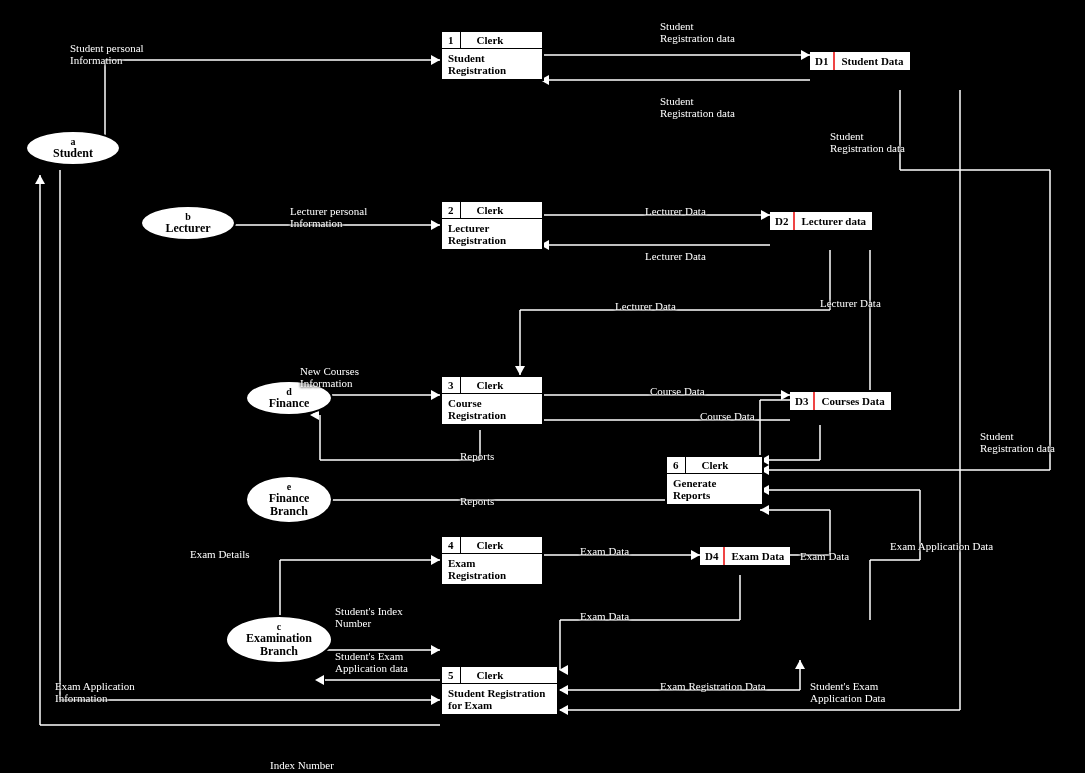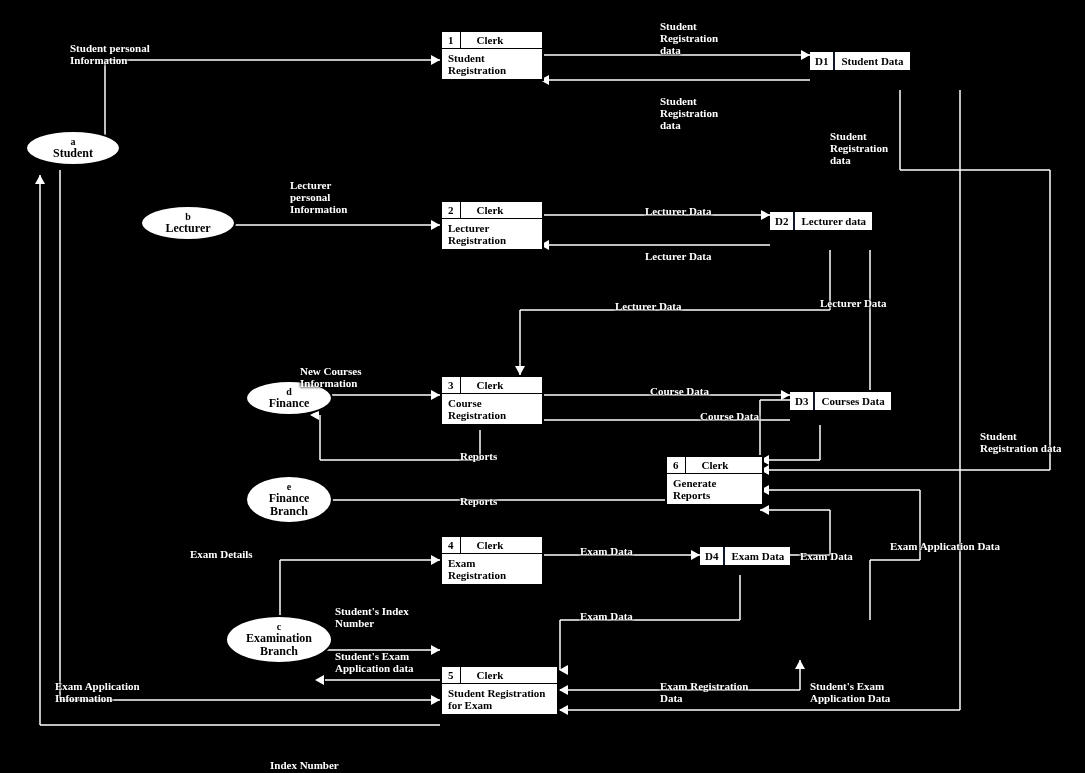--- a/index.html
+++ b/index.html
@@ -5,23 +5,23 @@
   body{margin:0;font-family:"Times New Roman",serif;background:#000;color:#000}
   .canvas{position:relative;width:1085px;height:773px;background:#000}
   .entity{position:absolute;background:#fff;border:2px solid #000;border-radius:50%;text-align:center;font-size:12px;font-weight:bold;padding:4px 2px;line-height:1.1}
   .entity .id{font-size:10px}
   .process{position:absolute;background:#fff;border:2px solid #000;font-size:11px;font-weight:bold}
   .process .hdr{display:flex;border-bottom:1px solid #000}
   .process .hdr .num{border-right:1px solid #000;padding:2px 6px}
   .process .hdr .role{padding:2px 16px;flex:1}
   .process .body{padding:3px 6px}
   .store{position:absolute;background:#fff;border-top:2px solid #000;border-bottom:2px solid #000;display:flex;font-size:11px;font-weight:bold}
-  .store .sid{border-right:2px solid #0f172a;padding:3px 5px}
+  .store .sid{border-right:2px solid #ef4444;padding:3px 5px}
   .store .sname{padding:3px 6px}
-  .flow{position:absolute;color:#fff;font-size:11px;font-weight:bold;text-shadow:0 0 3px #000,0 0 3px #000;line-height:1.1;white-space:nowrap}
+  .flow{position:absolute;color:#fff;font-size:11px;font-weight:normal;text-shadow:0 0 3px #000,0 0 3px #000;line-height:1.1;white-space:nowrap}
   .arrowhead{position:absolute;width:0;height:0}
   .ar{border-top:5px solid transparent;border-bottom:5px solid transparent;border-left:9px solid #fff}
   .al{border-top:5px solid transparent;border-bottom:5px solid transparent;border-right:9px solid #fff}
   .ad{border-left:5px solid transparent;border-right:5px solid transparent;border-top:9px solid #fff}
   .au{border-left:5px solid transparent;border-right:5px solid transparent;border-bottom:9px solid #fff}
   line{stroke:#fff;stroke-width:1.5}
   svg{position:absolute;top:0;left:0;width:1085px;height:773px;pointer-events:none}
 </style>
 </head>
 <body>
@@ -204,21 +204,21 @@
 <div class="store" style="left:790px;top:390px">
   <div class="sid">D3</div>
   <div class="sname">Courses Data</div>
 </div>
 <div class="store" style="left:700px;top:545px">
   <div class="sid">D4</div>
   <div class="sname">Exam Data</div>
 </div>
 
 <div class="flow" style="left:70px;top:42px;white-space:normal;width:100px">Student personal Information</div>
-<div class="flow" style="left:290px;top:179px;white-space:normal;width:80px">Lecturer personal Information</div>
+<div class="flow" style="left:290px;top:205px;white-space:normal;width:80px">Lecturer personal Information</div>
 <div class="flow" style="left:300px;top:365px;white-space:normal;width:90px">New Courses Information</div>
 <div class="flow" style="left:190px;top:548px">Exam Details</div>
 <div class="flow" style="left:335px;top:605px;white-space:normal;width:90px">Student's Index Number</div>
 <div class="flow" style="left:335px;top:650px;white-space:normal;width:100px">Student's Exam Application data</div>
 <div class="flow" style="left:55px;top:680px;white-space:normal;width:120px">Exam Application Information</div>
 <div class="flow" style="left:270px;top:759px">Index Number</div>
 <div class="flow" style="left:660px;top:20px;white-space:normal;width:80px">Student Registration data</div>
 <div class="flow" style="left:660px;top:95px;white-space:normal;width:80px">Student Registration data</div>
 <div class="flow" style="left:830px;top:130px;white-space:normal;width:80px">Student Registration data</div>
 <div class="flow" style="left:645px;top:205px">Lecturer Data</div>

